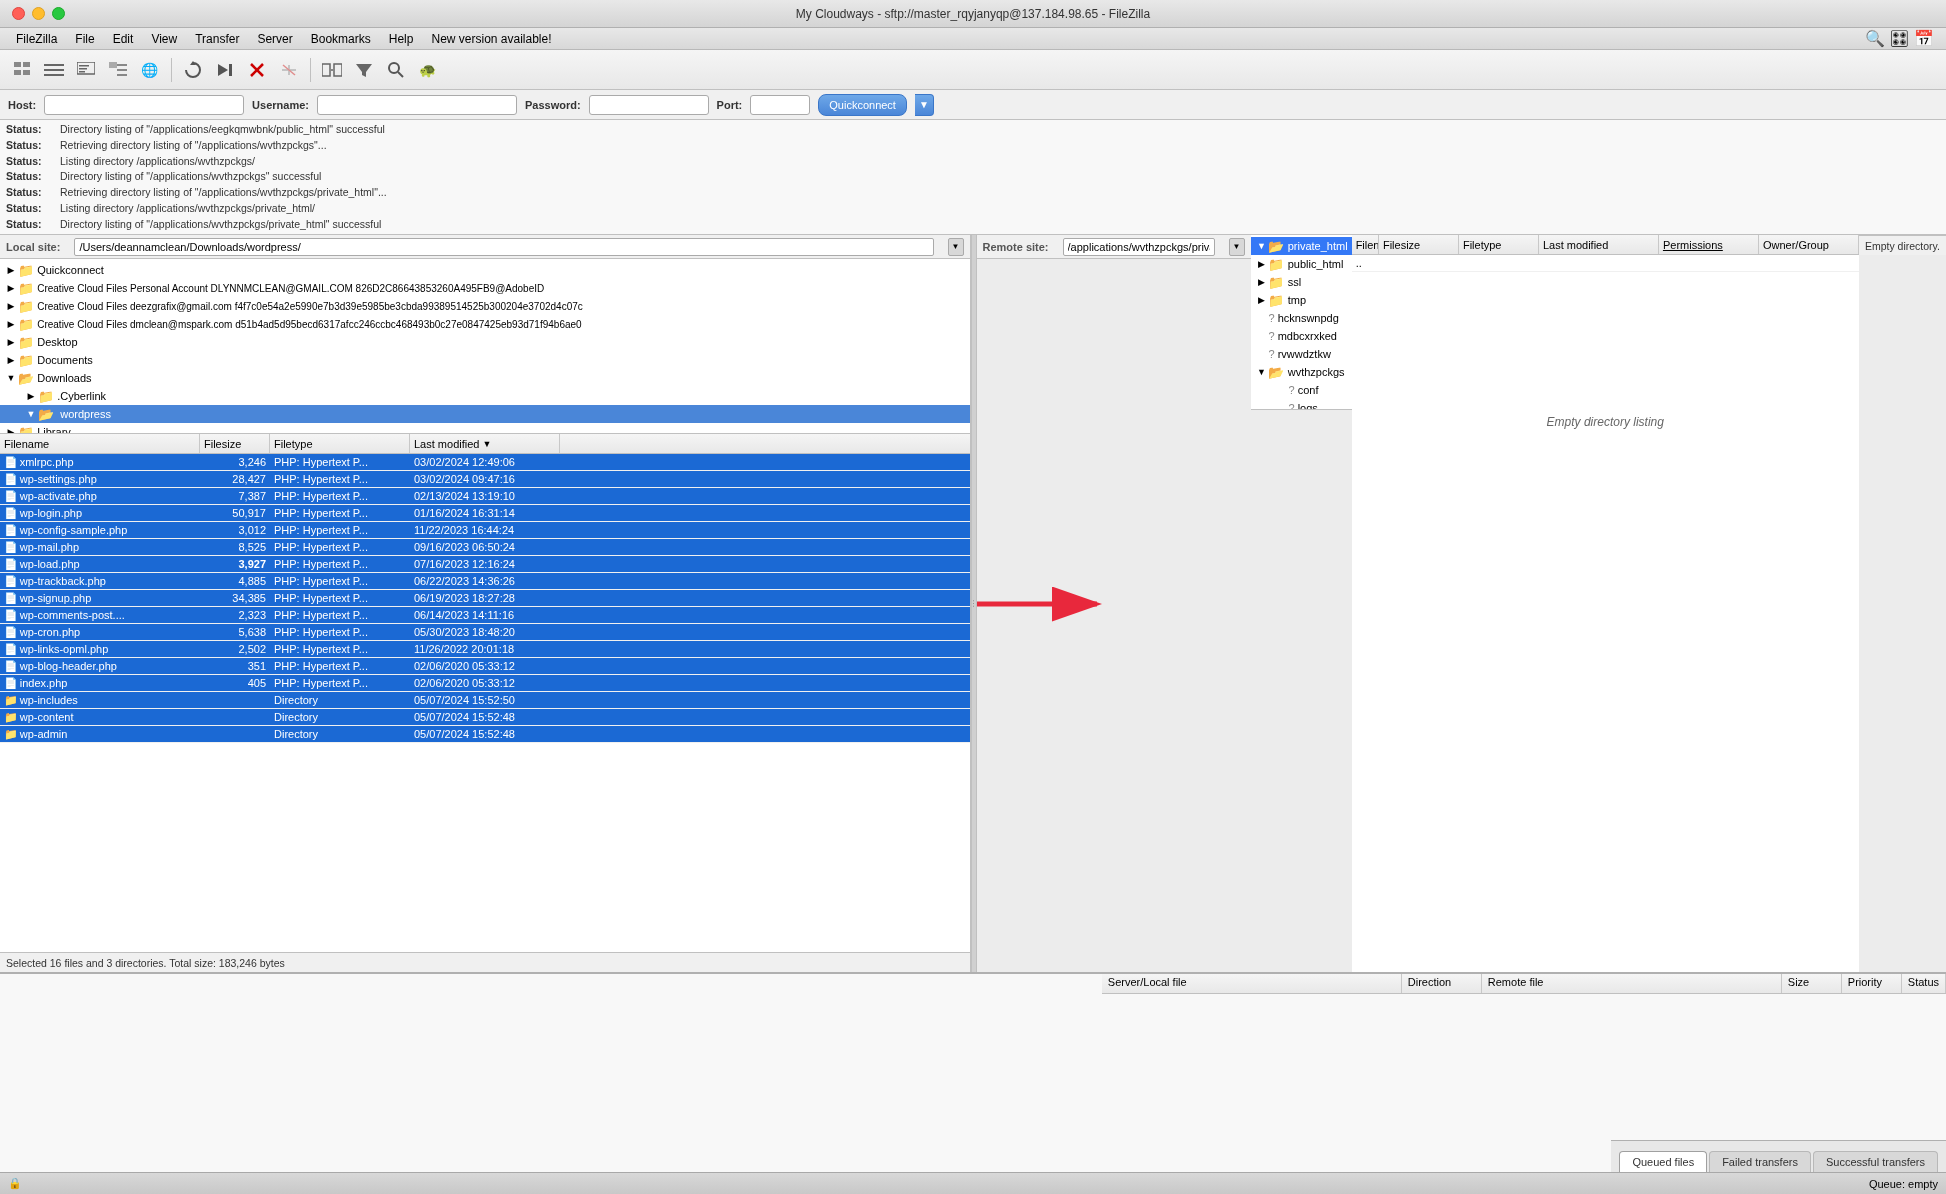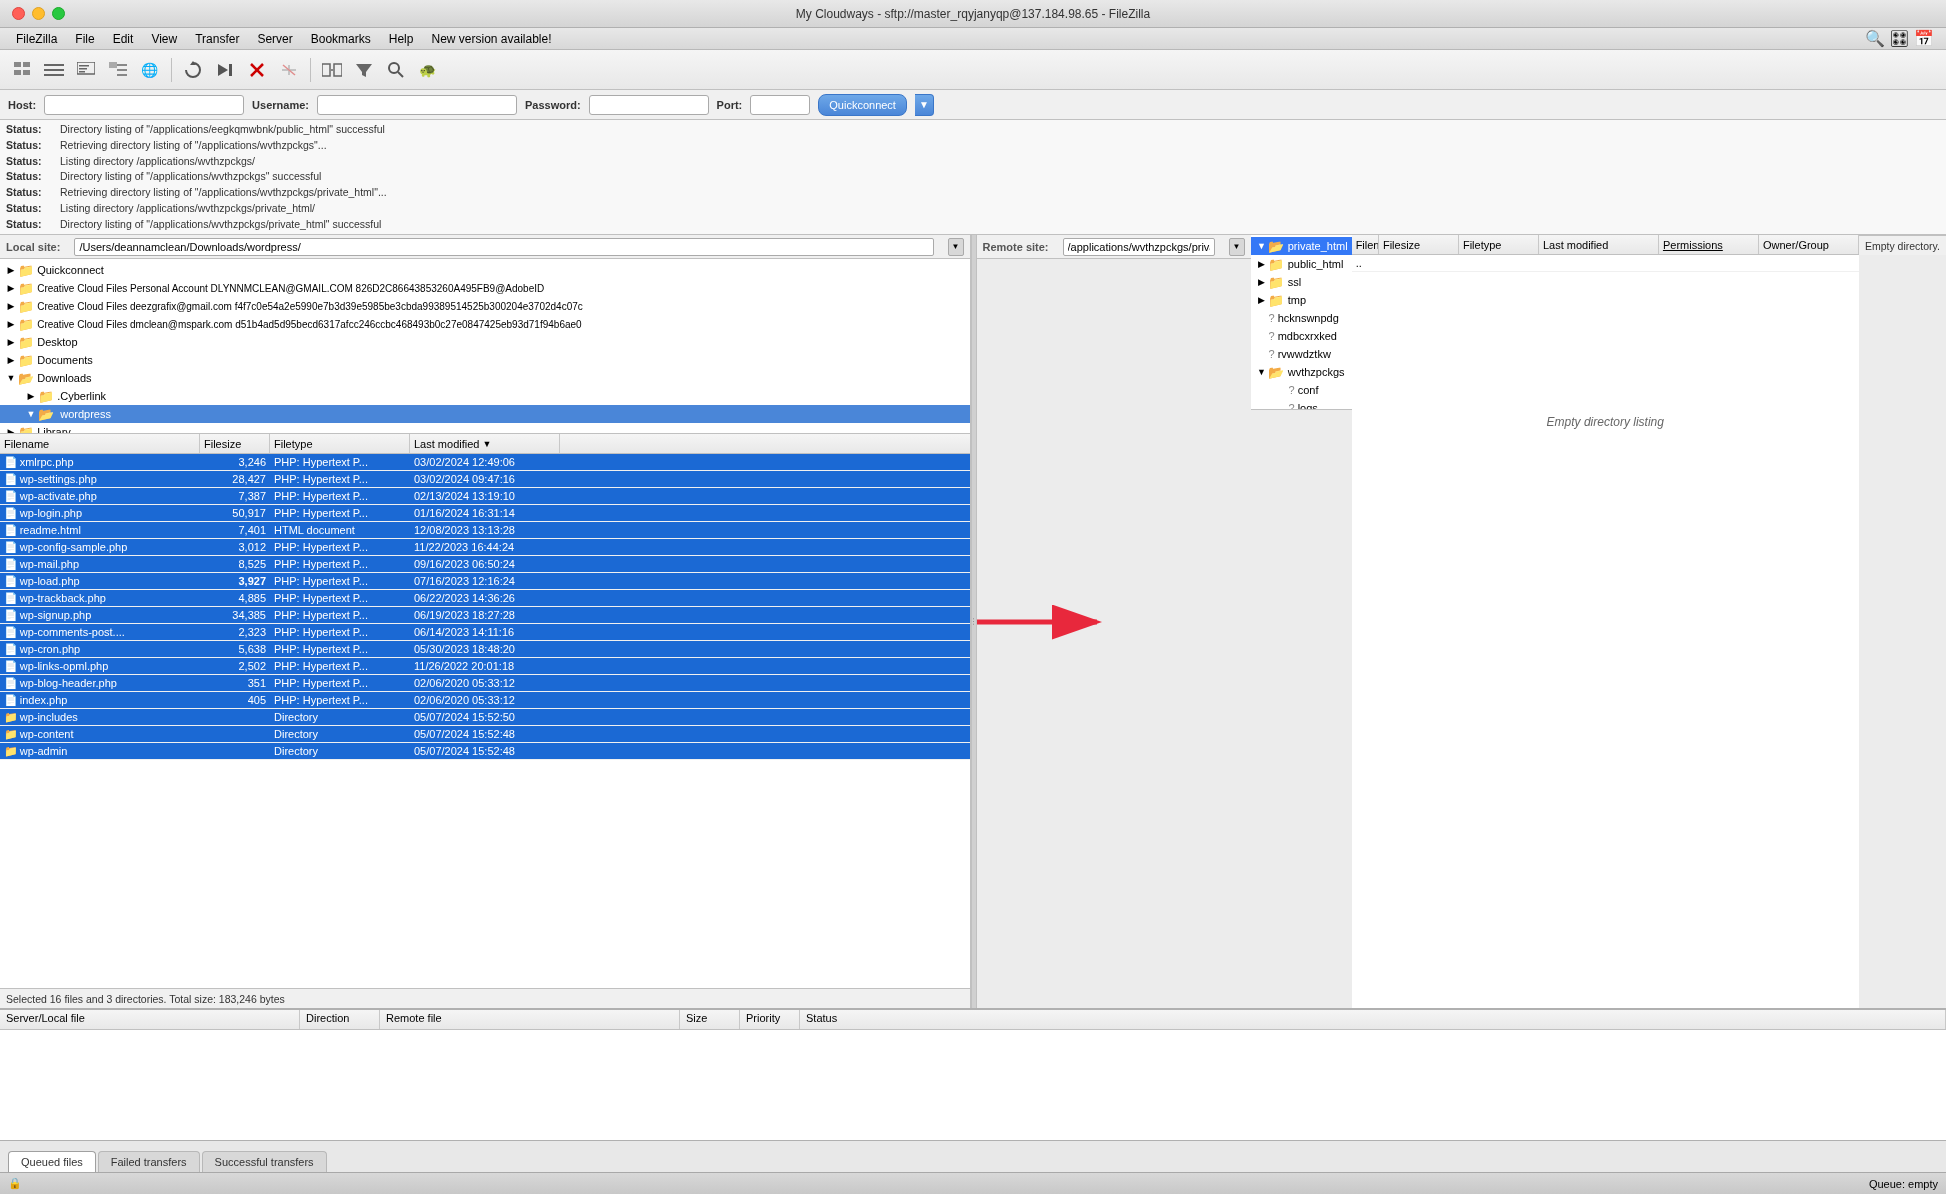--- a/index.html
+++ b/index.html
@@ -295,25 +295,26 @@
       border-top: 1px solid #c0c0c0;
       display: flex;
       align-items: center;
       padding: 0 6px;
       font-size: 10.5px;
       color: #333;
     }
 
     
     .transfer-area {
-      height: 164px;
+      height: 200px;
       border-top: 2px solid #b0b0b0;
       display: flex;
       flex-direction: column;
       background: #f8f8f8;
+      align-items: flex-end;
     }
     .transfer-col-header {
       display: flex;
       background: linear-gradient(to bottom, #f5f5f5, #e8e8e8);
       border-bottom: 1px solid #c0c0c0;
       height: 20px;
     }
     .transfer-col {
       padding: 2px 6px;
       font-size: 11px;
@@ -647,26 +648,20 @@
           <div class="file-cell col-name"><span class="file-icon">📄</span>wp-activate.php</div>
           <div class="file-cell col-filesize" style="text-align:right;">7,387</div>
           <div class="file-cell col-filetype">PHP: Hypertext P...</div>
           <div class="file-cell col-modified">02/13/2024 13:19:10</div>
         </div>
         <div class="file-row selected">
           <div class="file-cell col-name"><span class="file-icon">📄</span>wp-login.php</div>
           <div class="file-cell col-filesize" style="text-align:right;">50,917</div>
           <div class="file-cell col-filetype">PHP: Hypertext P...</div>
           <div class="file-cell col-modified">01/16/2024 16:31:14</div>
-        </div>
-        <div class="file-row selected">
-          <div class="file-cell col-name"><span class="file-icon">📄</span>readme.html</div>
-          <div class="file-cell col-filesize" style="text-align:right;">7,401</div>
-          <div class="file-cell col-filetype">HTML document</div>
-          <div class="file-cell col-modified">12/08/2023 13:13:28</div>
         </div>
         <div class="file-row selected">
           <div class="file-cell col-name"><span class="file-icon">📄</span>wp-config-sample.php</div>
           <div class="file-cell col-filesize" style="text-align:right;">3,012</div>
           <div class="file-cell col-filetype">PHP: Hypertext P...</div>
           <div class="file-cell col-modified">11/22/2023 16:44:24</div>
         </div>
         <div class="file-row selected">
           <div class="file-cell col-name"><span class="file-icon">📄</span>wp-mail.php</div>
           <div class="file-cell col-filesize" style="text-align:right;">8,525</div>

